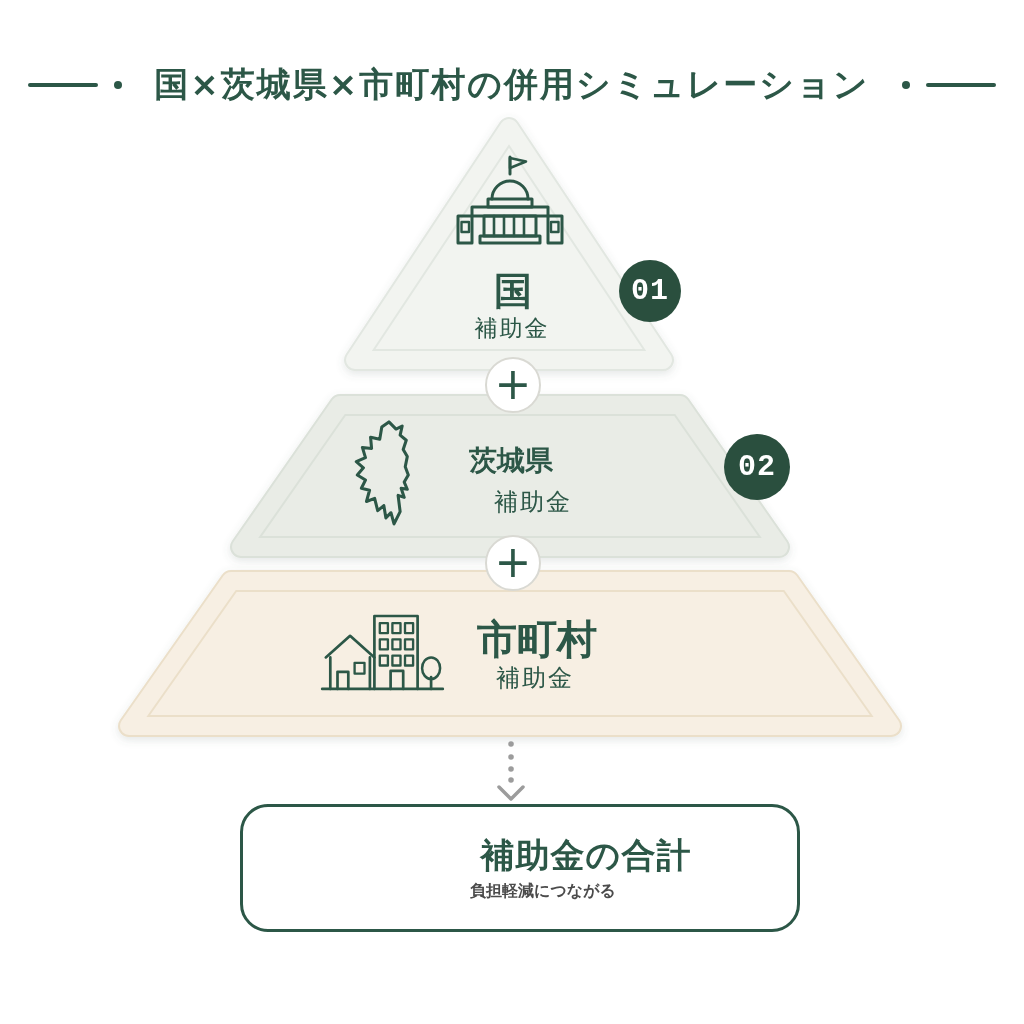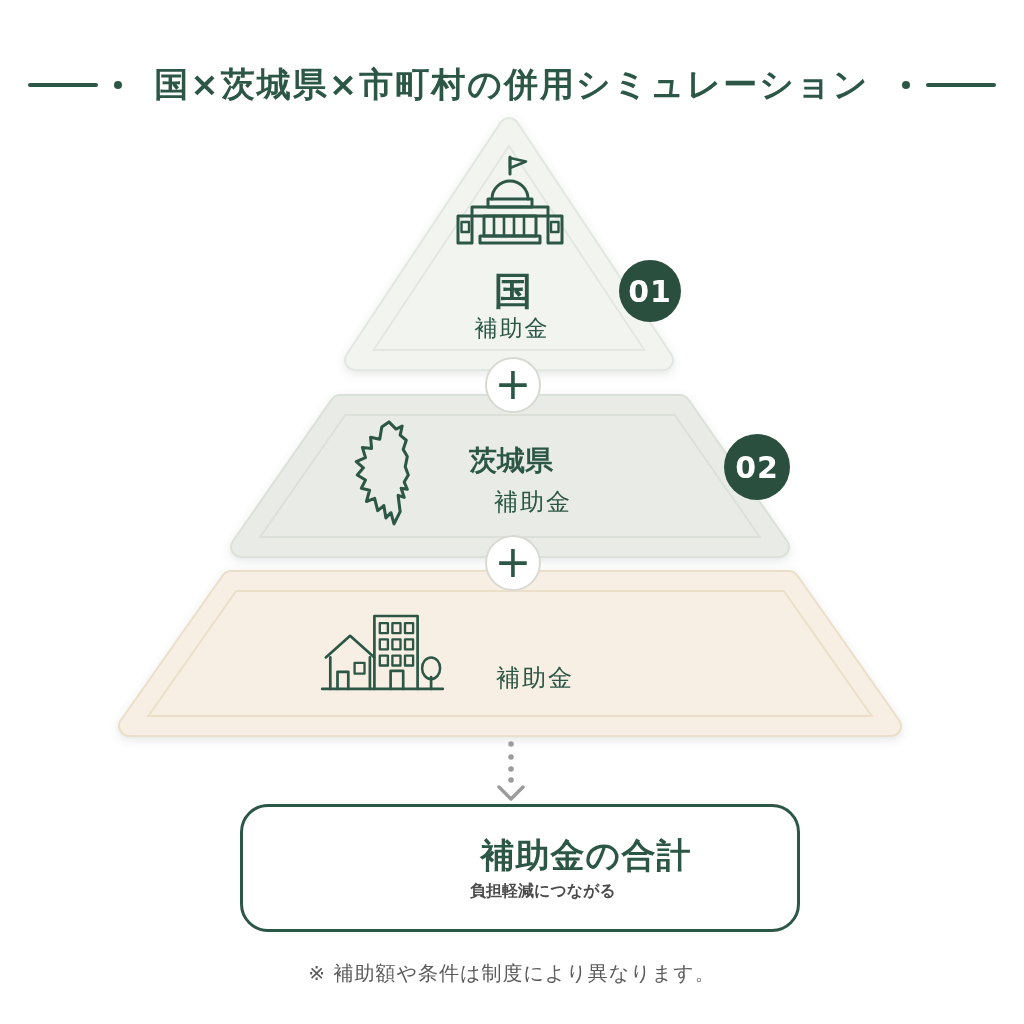--- a/index.html
+++ b/index.html
@@ -19,21 +19,21 @@
   .page-title{margin:16px;font-size:34px;font-weight:700;letter-spacing:2px;color:var(--primary-green);white-space:nowrap;}
   
   .art{position:absolute;left:0;top:0;width:1024px;height:1024px;}
   
   .lbl{position:absolute;transform:translate(-50%,-50%);color:var(--primary-green);white-space:nowrap;text-align:center;}
   .tier-label{font-weight:700;}
   .tier-sub{font-weight:400;letter-spacing:2px;}
   .plus{font-size:44px;font-weight:500;line-height:1;}
   
   .badge{position:absolute;border-radius:50%;display:flex;align-items:center;justify-content:center;
-         color:#fff;font-weight:700;font-size:30px;letter-spacing:1px;}
+         color:#fff;font-weight:700;font-size:30px;letter-spacing:1px;font-family:Liberation Mono, monospace;}
   .badge.green{background:var(--badge-green);}
   .badge.tan{background:var(--badge-tan);}
   #badge-01{left:619px;top:260px;width:62px;height:62px;}
   #badge-02{left:724px;top:434px;width:66px;height:66px;}
   #badge-03{left:833px;top:623px;width:68px;height:68px;}
   #badge-04{left:698px;top:836px;width:66px;height:66px;}
   
   .total-box{position:absolute;left:240px;top:804px;width:560px;height:128px;box-sizing:border-box;
              background:#fff;border:3px solid var(--primary-green);border-radius:28px;}
   .total-title{font-size:34px;font-weight:700;letter-spacing:1px;margin-left:44px;}
@@ -143,27 +143,27 @@
     <rect x="16.5" y="23" width="43" height="74" rx="2" stroke-width="2.5" style="fill:#edf2ea"></rect>
     <path d="M41 32 L25 62 H35 L30 86 L51 52 H39 L47 32 Z" fill="currentColor" stroke="none"></path>
   </svg>
 
   <div class="lbl tier-label" style="left:513px;top:291px;font-size:38px">国</div>
   <div class="lbl tier-sub" style="left:512px;top:328px;font-size:23px">補助金</div>
 
   <div class="lbl tier-label" style="left:511px;top:461px;font-size:28px">茨城県</div>
   <div class="lbl tier-sub" style="left:533px;top:502px;font-size:24px">補助金</div>
 
+  <div class="lbl tier-label" style="left:537px;top:639px;font-size:40px">市町村</div>
   <div class="lbl tier-sub" style="left:535px;top:678px;font-size:24px">補助金</div>
 
   <div class="lbl plus" style="left:513px;top:384px">+</div>
   <div class="lbl plus" style="left:513px;top:562px">+</div>
 
   <div class="badge green" id="badge-01">01</div>
   <div class="badge green" id="badge-02">02</div>
 
   <div class="total-box"></div>
   <div class="lbl total-title" style="left:542px;top:856px">補助金の合計</div>
   <div class="lbl total-sub" style="left:543px;top:891px">負担軽減につながる</div>
 
-  <div class="footnote">※ 補助額や条件は制度により異なります。</div>
 
 </div>
 
 </body></html>

